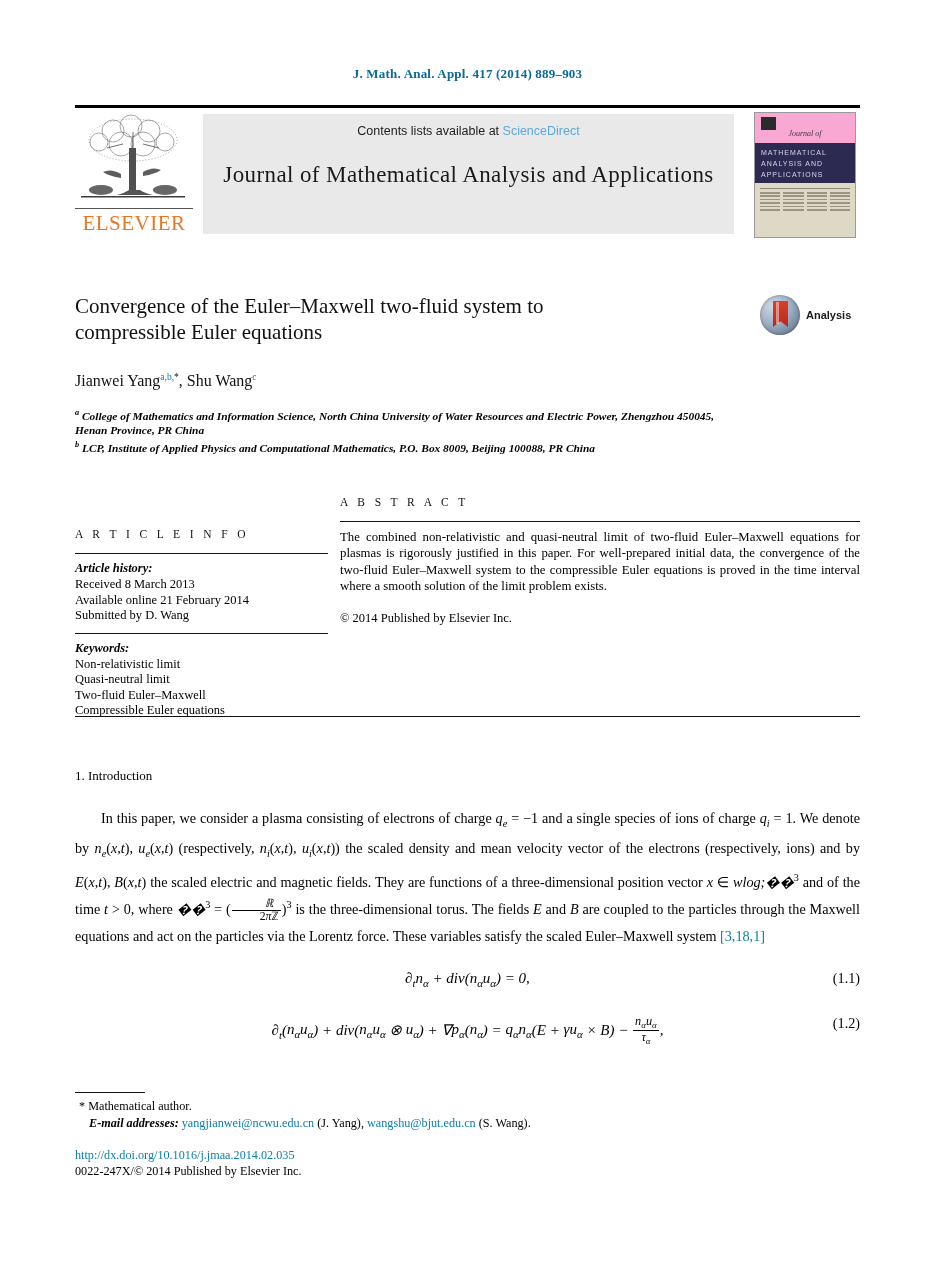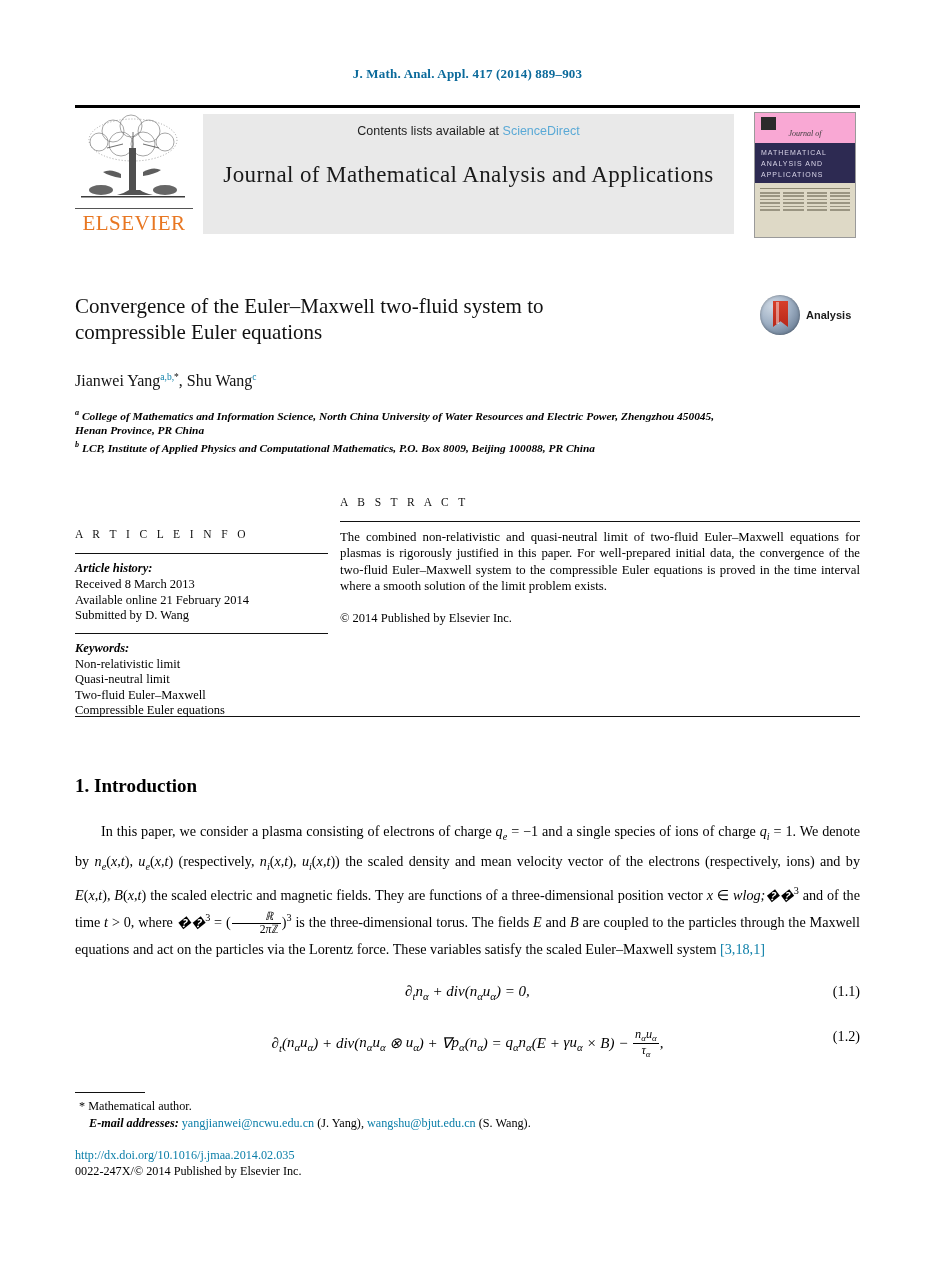--- a/index.html
+++ b/index.html
@@ -283,23 +283,23 @@
   }
 
   
   .body-area {
     position: absolute;
     left: 75px; top: 760px;
     width: 785px;
   }
   .h2 {
     font-family: "Liberation Serif", serif;
-    font-size: 19px;
-    font-weight: bold;
-    margin: 15px 0 22px 0;
+    font-size: 13px;
+    font-weight: normal;
+    margin: 8px 0 22px 0;
   }
   .para {
     font-family: "Liberation Serif", serif;
     font-size: 14.2px;
     line-height: 24px;
     text-align: justify;
     text-indent: 26px;
     margin: 0;
   }
   .cite { color: #0b7ea8; }

